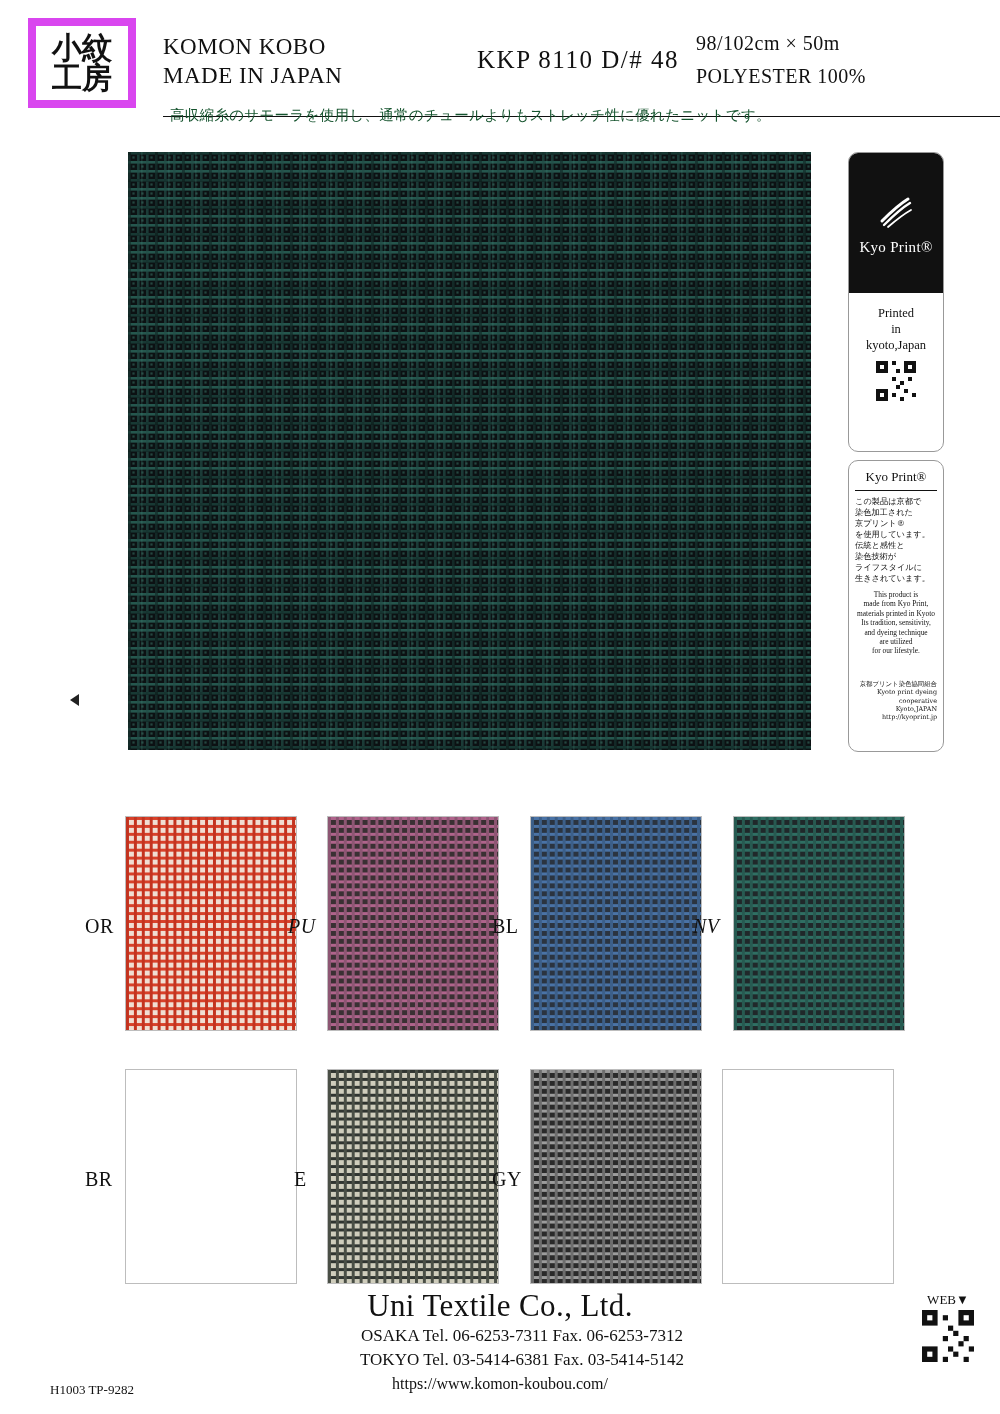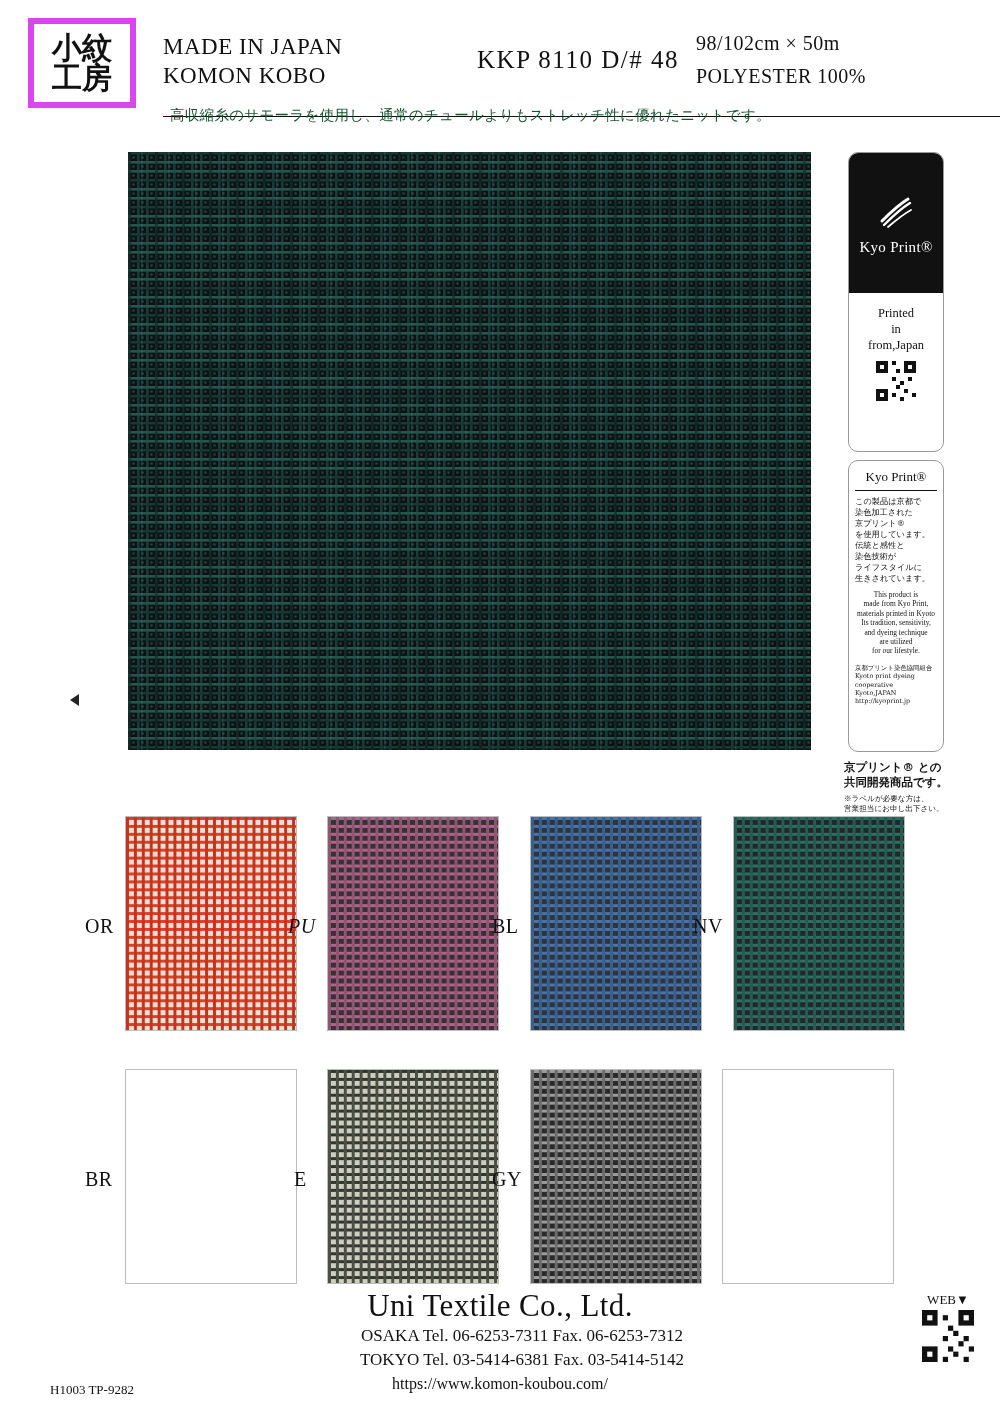--- a/index.html
+++ b/index.html
@@ -12,21 +12,21 @@
     overflow:hidden;
   }
   .page{position:absolute;inset:0;}
 
   
   .header{
     position:absolute;left:28px;top:18px;width:944px;height:110px;
   }
   .logo-box{
     position:absolute;left:0;top:0;width:108px;height:90px;
-    border:6px solid #d946ef;
+    border:8px solid #d946ef;
     display:flex;align-items:center;justify-content:center;
     box-sizing:border-box;
   }
   .logo-kanji{
     font-family:"DejaVu Serif", serif;
     font-weight:700;
     font-size:30px;
     line-height:30px;
     letter-spacing:0px;
     text-align:center;
@@ -117,21 +117,21 @@
   .kyo-label-jp{
     font-family:"DejaVu Serif", serif;
     font-size:8.2px;line-height:11px;text-align:left;color:#111;
   }
   .kyo-label-en{
     font-family:"Liberation Serif", serif;
     font-size:7.4px;line-height:9.4px;text-align:center;color:#111;margin-top:6px;
   }
   .kyo-label-foot{
     font-family:"DejaVu Serif", serif;
-    font-size:6.4px;line-height:8.4px;text-align:left;color:#111;margin-top:8px;
+    font-size:6.4px;line-height:8.4px;text-align:right;color:#111;margin-top:24px;
   }
   .kyo-note{
     position:absolute;left:844px;top:760px;width:128px;
     font-family:"DejaVu Serif", serif;color:#111;
   }
   .kyo-note-b{font-size:11.5px;font-weight:700;line-height:15px;}
   .kyo-note-s{font-size:7.6px;line-height:10px;margin-top:4px;}
 
   
   .swatch{
@@ -169,22 +169,22 @@
 
 <div class="page">
 
   <div class="header">
 
     <div class="logo-box">
       <div class="logo-kanji">小紋<br>工房</div>
     </div>
 
     <div class="brand">
+      <div>KOMON  KOBO</div>
       <div>MADE IN JAPAN</div>
-      <div>KOMON  KOBO</div>
     </div>
 
     <div class="title-block">
       <div class="title-main">KKP 8110   D/# 48</div>
     </div>
 
     <div class="spec">
       <div class="spec-size">98/102cm × 50m</div>
       <div class="spec-comp">POLYESTER 100%</div>
     </div>
@@ -222,21 +222,21 @@
     <div class="kyo-badge-top">
       <svg class="kyo-swoosh" viewBox="0 0 40 40">
         <path d="M6 30 C14 22, 22 14, 32 8" stroke="#fff" stroke-width="3" fill="none" stroke-linecap="round"></path>
         <path d="M8 34 C16 26, 24 18, 34 12" stroke="#fff" stroke-width="2.4" fill="none" stroke-linecap="round"></path>
         <path d="M12 36 C19 30, 26 24, 35 19" stroke="#fff" stroke-width="1.8" fill="none" stroke-linecap="round"></path>
       </svg>
       <div class="kyo-logo-white">Kyo Print®</div>
     </div>
     <div class="kyo-printed" style="white-space:pre-line">Printed
 in
-from,Japan</div>
+kyoto,Japan</div>
     <svg class="kyo-qr" viewBox="0 0 10 10">
       <rect width="10" height="10" fill="#fff"></rect>
       <g fill="#111">
         <rect x="0" y="0" width="3" height="3"></rect>
           <rect x="1" y="1" width="1" height="1" fill="#fff"></rect>
         <rect x="7" y="0" width="3" height="3"></rect>
           <rect x="8" y="1" width="1" height="1" fill="#fff"></rect>
         <rect x="0" y="7" width="3" height="3"></rect>
           <rect x="1" y="8" width="1" height="1" fill="#fff"></rect>
         <rect x="4" y="0" width="1" height="1"></rect>
@@ -270,26 +270,20 @@
 and dyeing technique
 are utilized
 for our lifestyle.</div>
     <div class="kyo-label-foot" style="white-space:pre-line">京都プリント染色協同組合
 Kyoto print dyeing
 cooperative
 Kyoto,JAPAN
 http://kyoprint.jp</div>
   </div>
 
-  <div class="kyo-note">
-    <div class="kyo-note-b" style="white-space:pre-line">京プリント® との
-共同開発商品です。</div>
-    <div class="kyo-note-s" style="white-space:pre-line">※ラベルが必要な方は、
-営業担当にお申し出下さい。</div>
-  </div>
 
   <div class="swatch" style="left:125px;top:816px;">
     <svg viewBox="0 0 172 215" preserveAspectRatio="none" style="width:100%;height:100%;display:block">
       <defs>
           <pattern id="p0" width="8" height="8" patternUnits="userSpaceOnUse">
         <rect width="8" height="8" fill="#f0ded3"></rect>
         <rect width="8" height="3" fill="#d8412a"></rect>
         <rect width="3" height="8" fill="#c3331f"></rect>
       </pattern>
         </defs>
@@ -331,21 +325,21 @@
       <defs>
           <pattern id="p3" width="8" height="8" patternUnits="userSpaceOnUse">
         <rect width="8" height="8" fill="#20282a"></rect>
         <rect width="8" height="3" fill="#2f6f63"></rect>
         <rect width="3" height="8" fill="#275a51"></rect>
       </pattern>
         </defs>
       <rect width="172" height="215" fill="url(#p3)"></rect>
     </svg>
   </div>
-  <div class="sw-label" style="left:693px;top:915px;">NV</div>
+  <div class="sw-label" style="left:693px;top:915px;font-style:italic;">NV</div>
 
   <div class="swatch empty" style="left:125px;top:1069px;"></div>
   <div class="sw-label" style="left:85px;top:1168px;">BR</div>
 
   <div class="swatch" style="left:327px;top:1069px;">
     <svg viewBox="0 0 172 215" preserveAspectRatio="none" style="width:100%;height:100%;display:block">
       <defs>
           <pattern id="p5" width="8" height="8" patternUnits="userSpaceOnUse">
         <rect width="8" height="8" fill="#cfcdbc"></rect>
         <rect width="8" height="3" fill="#2f3430"></rect>

